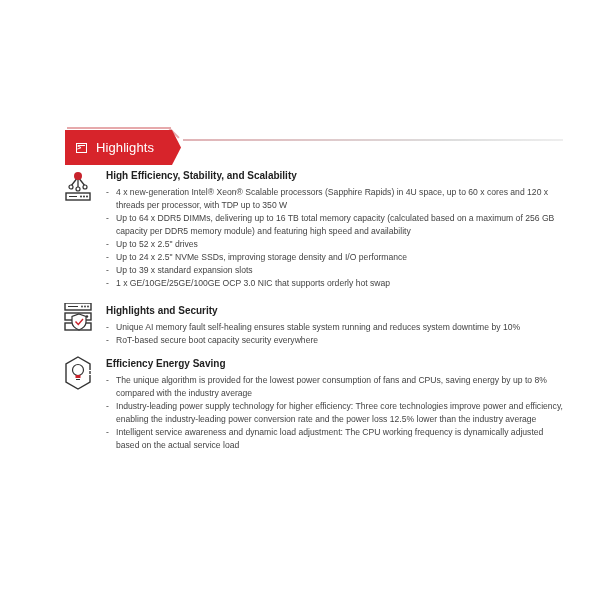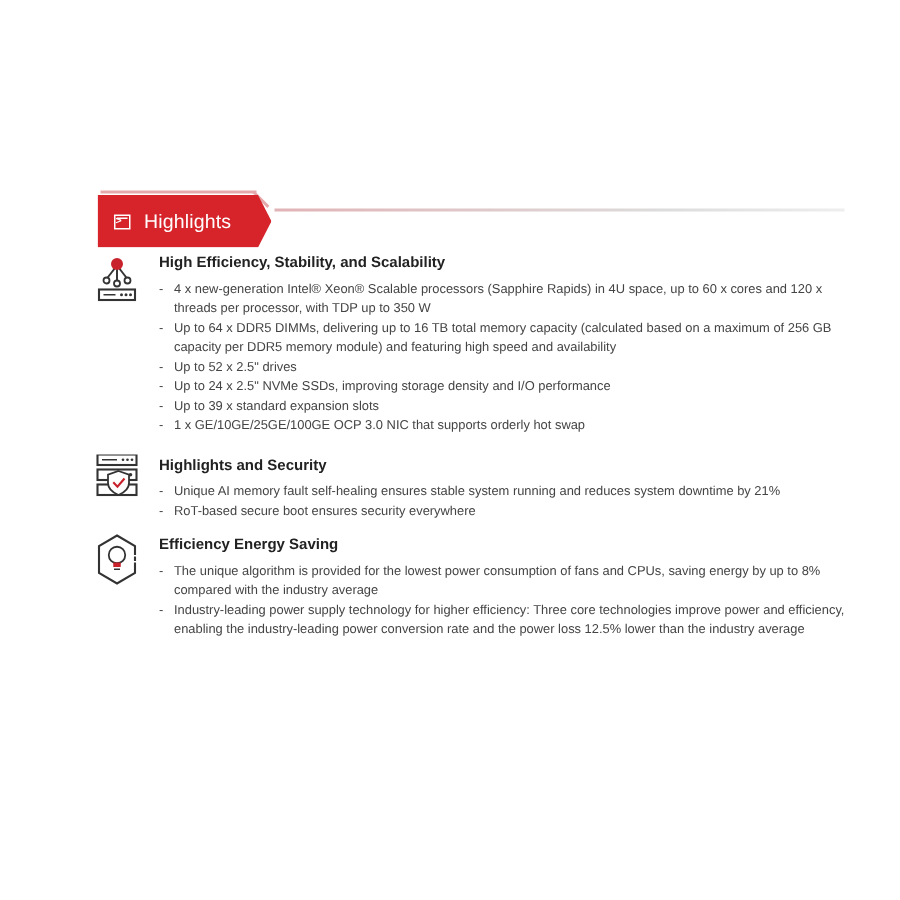--- a/index.html
+++ b/index.html
@@ -83,35 +83,36 @@
       <circle cx="24" cy="3.5" r="0.9" fill="#333"></circle>
     <rect x="1" y="10" width="26" height="7" fill="#fff" stroke="#333" stroke-width="1.4"></rect>
     <rect x="1" y="20" width="26" height="7" fill="#fff" stroke="#333" stroke-width="1.4"></rect>
     <circle cx="23" cy="13.5" r="1.2" fill="#333"></circle>
     <path d="M15 11 L22 13.5 L22 19 Q22 24 15 27 Q8 24 8 19 L8 13.5 Z" fill="#fff" stroke="#333" stroke-width="1.2"></path>
     <path d="M11.5 18.5 L14.3 21.5 L19 16" fill="none" stroke="#c8232c" stroke-width="1.4"></path>
   </svg>
   <div class="sec-body">
     <div class="sec-title">Highlights and Security</div>
     <ul class="bullets">
-      <li>Unique AI memory fault self-healing ensures stable system running and reduces system downtime by 21%</li>
-      <li>RoT-based secure boot ensures security everywhere</li>
+      <li>Unique AI memory fault self-healing ensures stable system running and reduces system downtime by 10%</li>
+      <li>RoT-based secure boot capacity security everywhere</li>
     </ul>
   </div>
 </div>
 
 <div class="section" id="sec3">
   <svg class="sec-icon" viewBox="0 0 40 40">
     <path d="M14 1 L26 8 L26 26 L14 33 L2 26 L2 8 Z" fill="none" stroke="#333" stroke-width="1.4"></path>
     <rect x="24" y="14" width="4" height="5" fill="#fff"></rect>
     <line x1="26" y1="15" x2="26" y2="18" stroke="#333" stroke-width="1.4"></line>
     <circle cx="14" cy="14" r="5.5" fill="#fff" stroke="#333" stroke-width="1.2"></circle>
     <rect x="11.5" y="19" width="5" height="3" fill="#c8232c"></rect>
     <line x1="12" y1="23.5" x2="16" y2="23.5" stroke="#333" stroke-width="1"></line>
   </svg>
   <div class="sec-body">
     <div class="sec-title">Efficiency Energy Saving</div>
     <ul class="bullets">
       <li>The unique algorithm is provided for the lowest power consumption of fans and CPUs, saving energy by up to 8% compared with the industry average</li>
       <li>Industry-leading power supply technology for higher efficiency: Three core technologies improve power and efficiency, enabling the industry-leading power conversion rate and the power loss 12.5% lower than the industry average</li>
+      <li>Intelligent service awareness and dynamic load adjustment: The CPU working frequency is dynamically adjusted based on the actual service load</li>
     </ul>
   </div>
 </div>
 
 </body></html>

